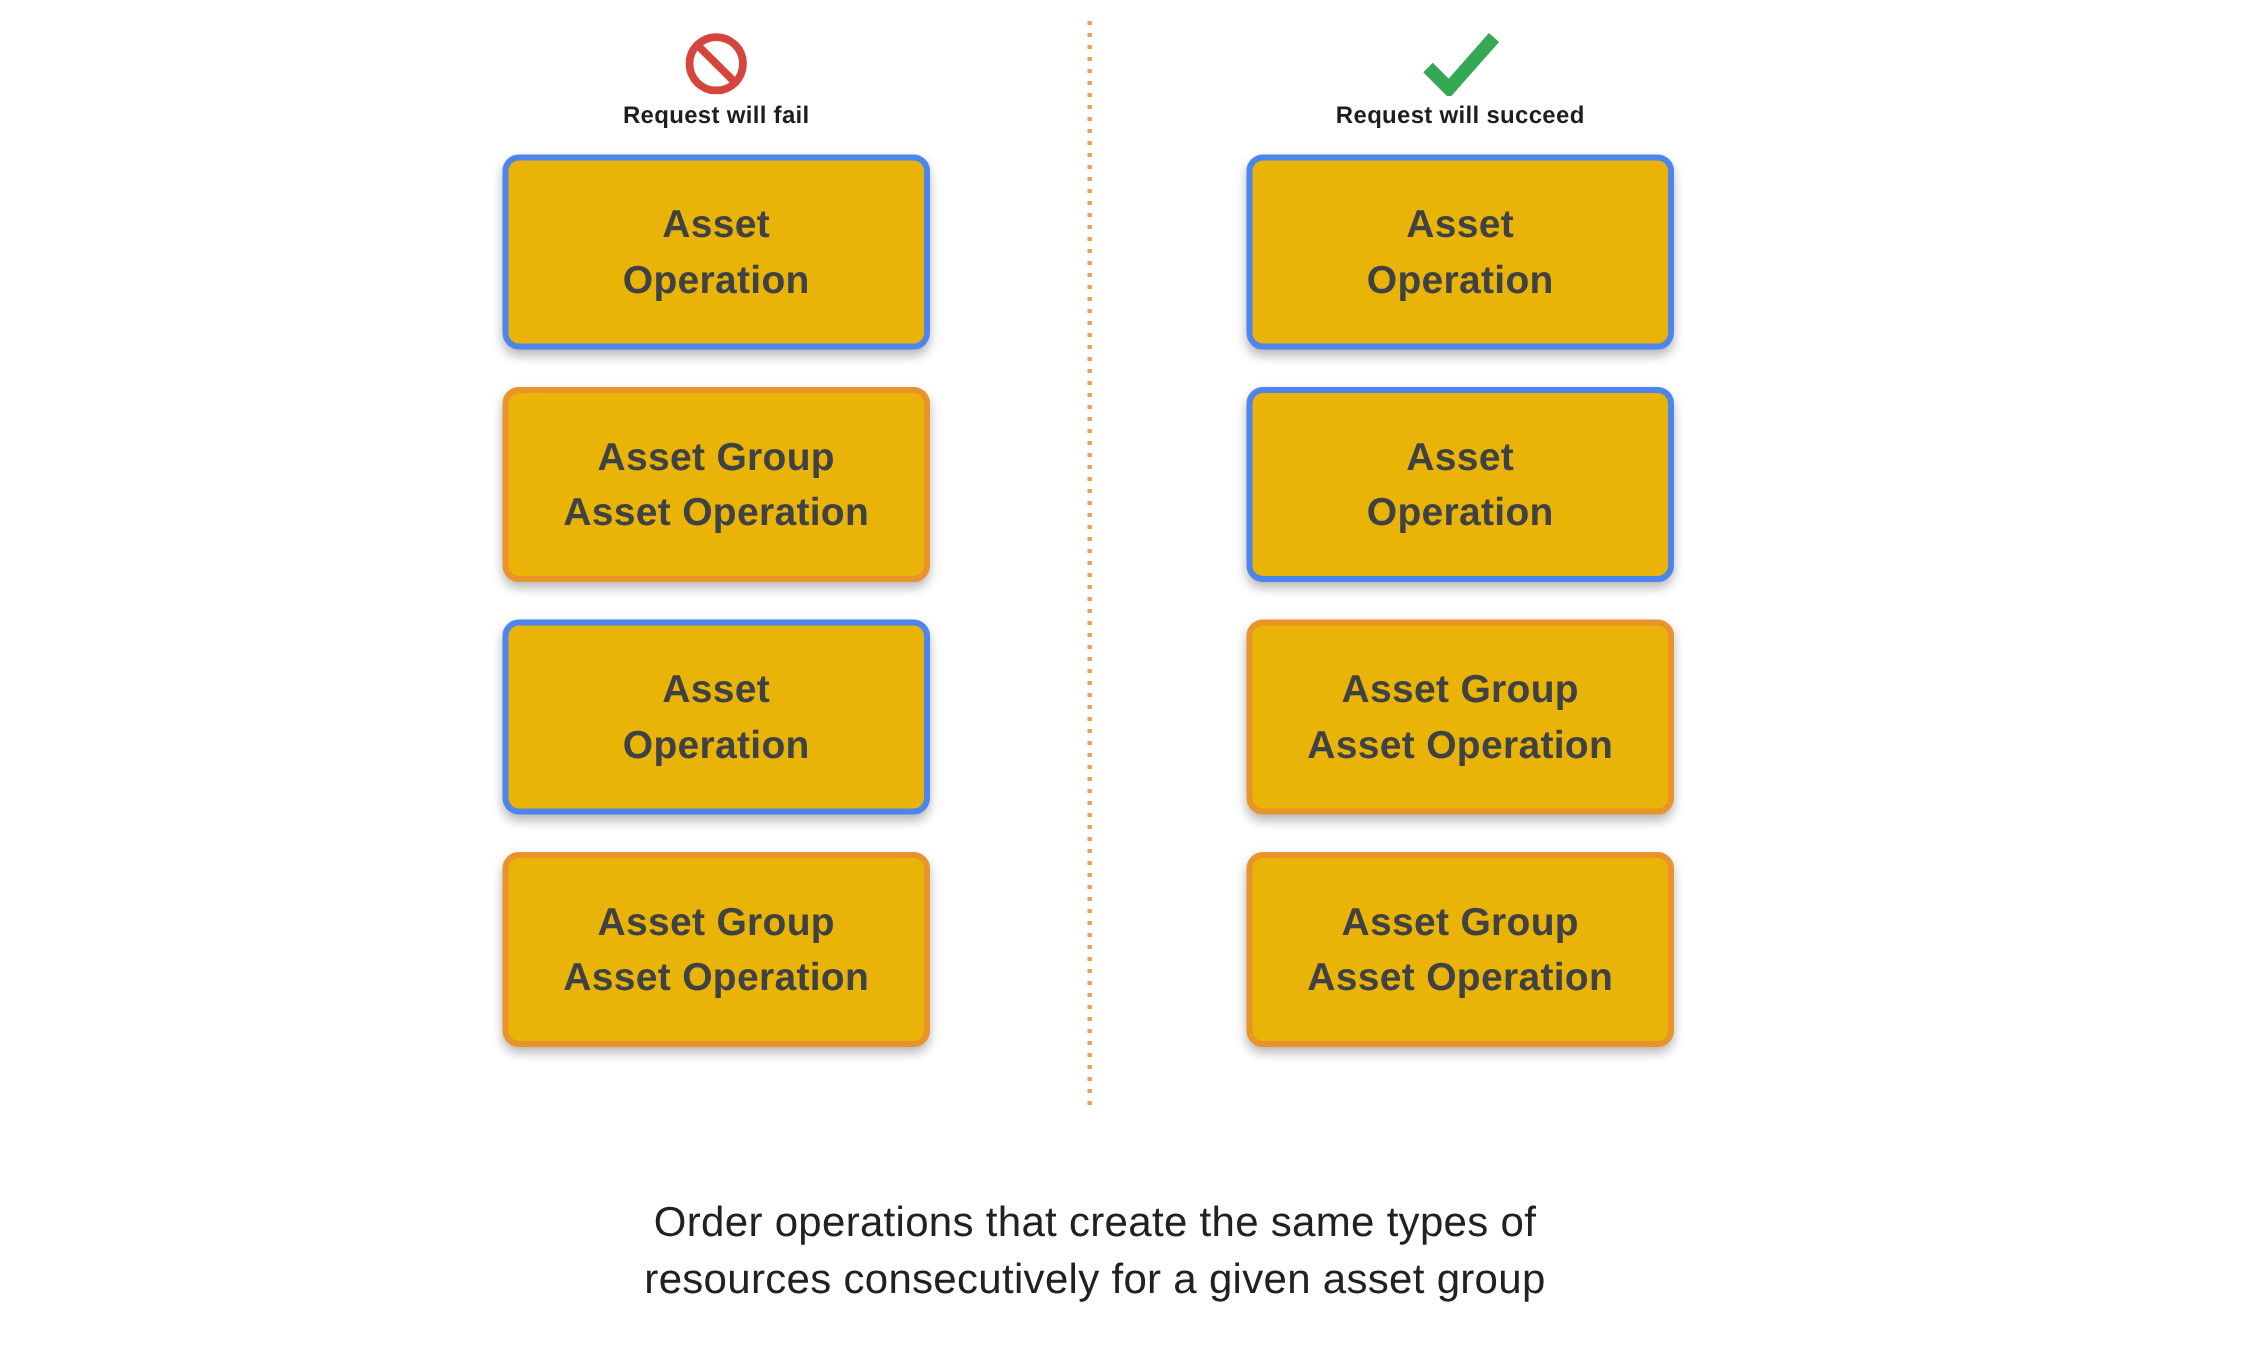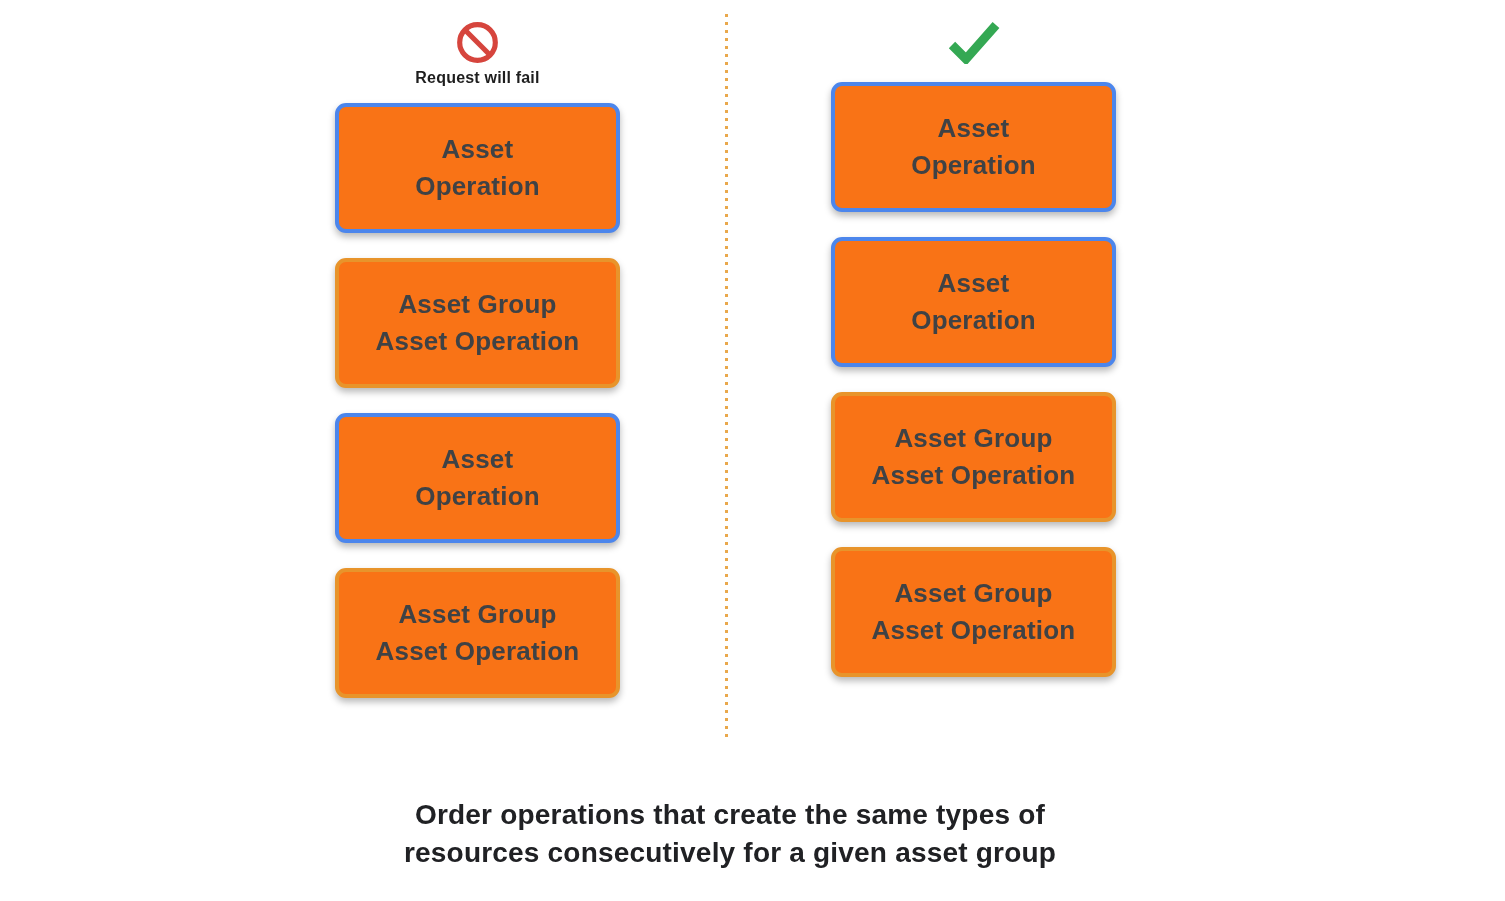--- a/index.html
+++ b/index.html
@@ -44,21 +44,21 @@
     display: flex;
     flex-direction: column;
     gap: 25px;
   }
   .box {
     width: 277px;
     height: 122px;
     box-sizing: content-box;
     border: 4px solid #4c86ec;
     border-radius: 11px;
-    background: #f97316;
+    background: #eab308;
     box-shadow: 0 4px 7px rgba(0,0,0,0.28);
     display: flex;
     align-items: center;
     justify-content: center;
   }
   .box-label {
     font-size: 26px;
     font-weight: bold;
     line-height: 37px;
     color: #3f4245;
@@ -78,21 +78,21 @@
       transparent 3px, transparent 8px
     );
   }
   .caption {
     position: absolute;
     top: 768px;
     left: 0;
     width: 1460px;
     text-align: center;
     font-size: 28px;
-    font-weight: bold;
+    font-weight: normal;
     line-height: 38px;
     color: #202124;
     white-space: pre-line;
     letter-spacing: 0.2px;
   }
   svg { display: block; }
 </style>
 </head>
 <body>
 
@@ -127,20 +127,21 @@
   </section>
 
   <div class="divider" style="color: rgb(233, 168, 76);"></div>
 
   <section class="column success">
     <div class="icon-wrap" style="color: rgb(52, 168, 83);">
       <svg width="58" height="44" viewBox="0 0 58 44" aria-hidden="true">
         <path d="M7 25 L21 39 L51 5" fill="none" stroke="currentColor" stroke-width="9"></path>
       </svg>
     </div>
+    <h2 class="col-title" style="color: rgb(30, 30, 30);">Request will succeed</h2>
     <div class="boxes">
       <div class="box" style="border-color: rgb(76, 134, 236);">
         <span class="box-label">Asset
 Operation</span>
       </div>
       <div class="box" style="border-color: rgb(76, 134, 236);">
         <span class="box-label">Asset
 Operation</span>
       </div>
       <div class="box" style="border-color: rgb(232, 148, 43);">

